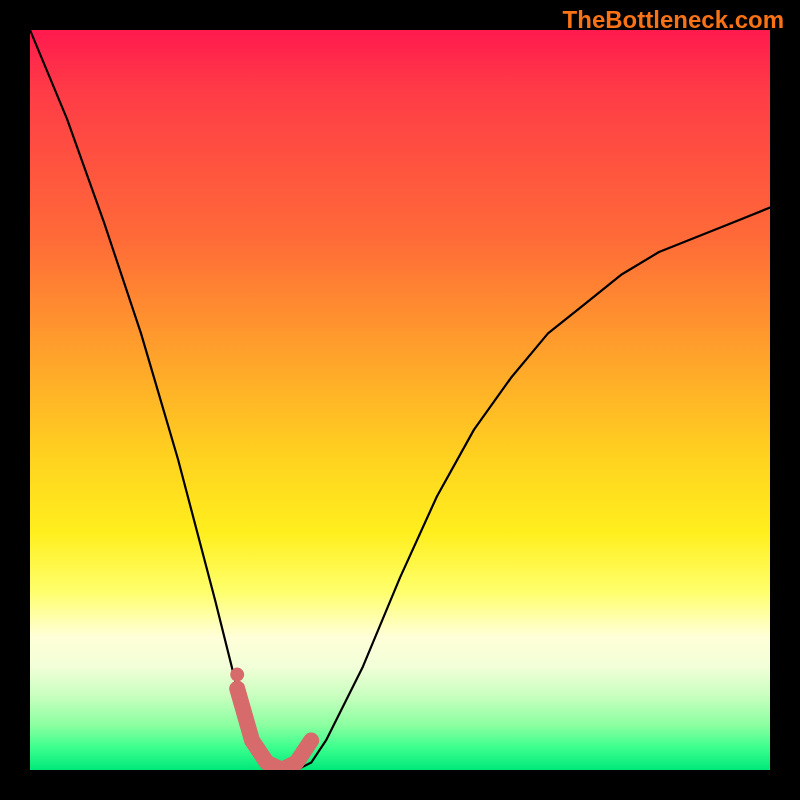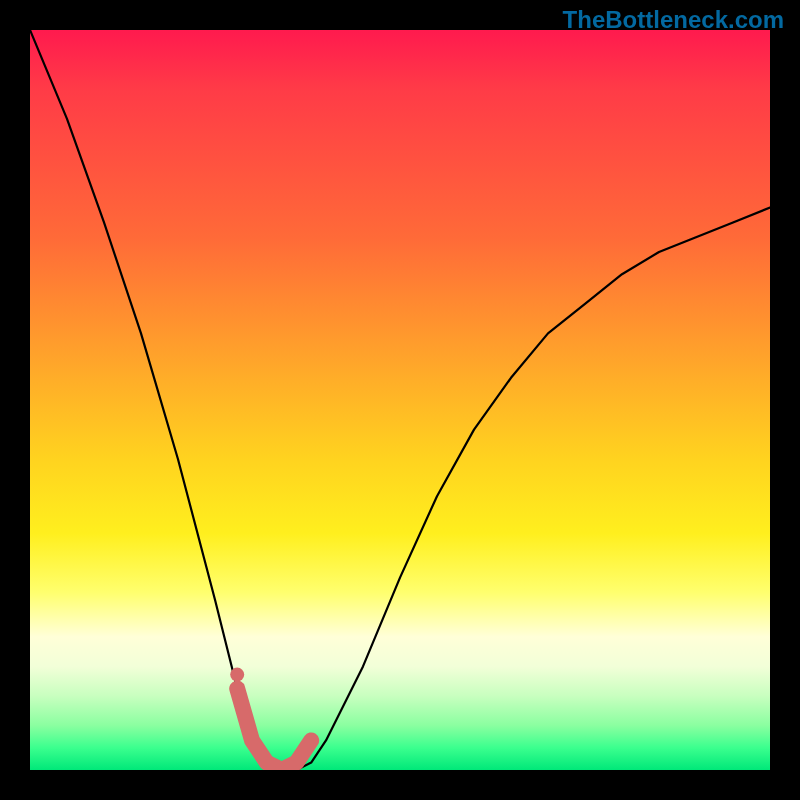--- a/index.html
+++ b/index.html
@@ -39,21 +39,21 @@
       #3bff8e 97%,
       #00e879 100%
     );
   }
   .watermark {
     position: absolute;
     top: 6px;
     right: 16px;
     font-size: 24px;
     font-weight: 600;
-    color: #0369a1;
+    color: #f97316;
   }
   svg.curve {
     position: absolute;
     inset: 0;
   }
 </style>
 </head>
 <body>
 
 <div class="watermark">TheBottleneck.com</div>

